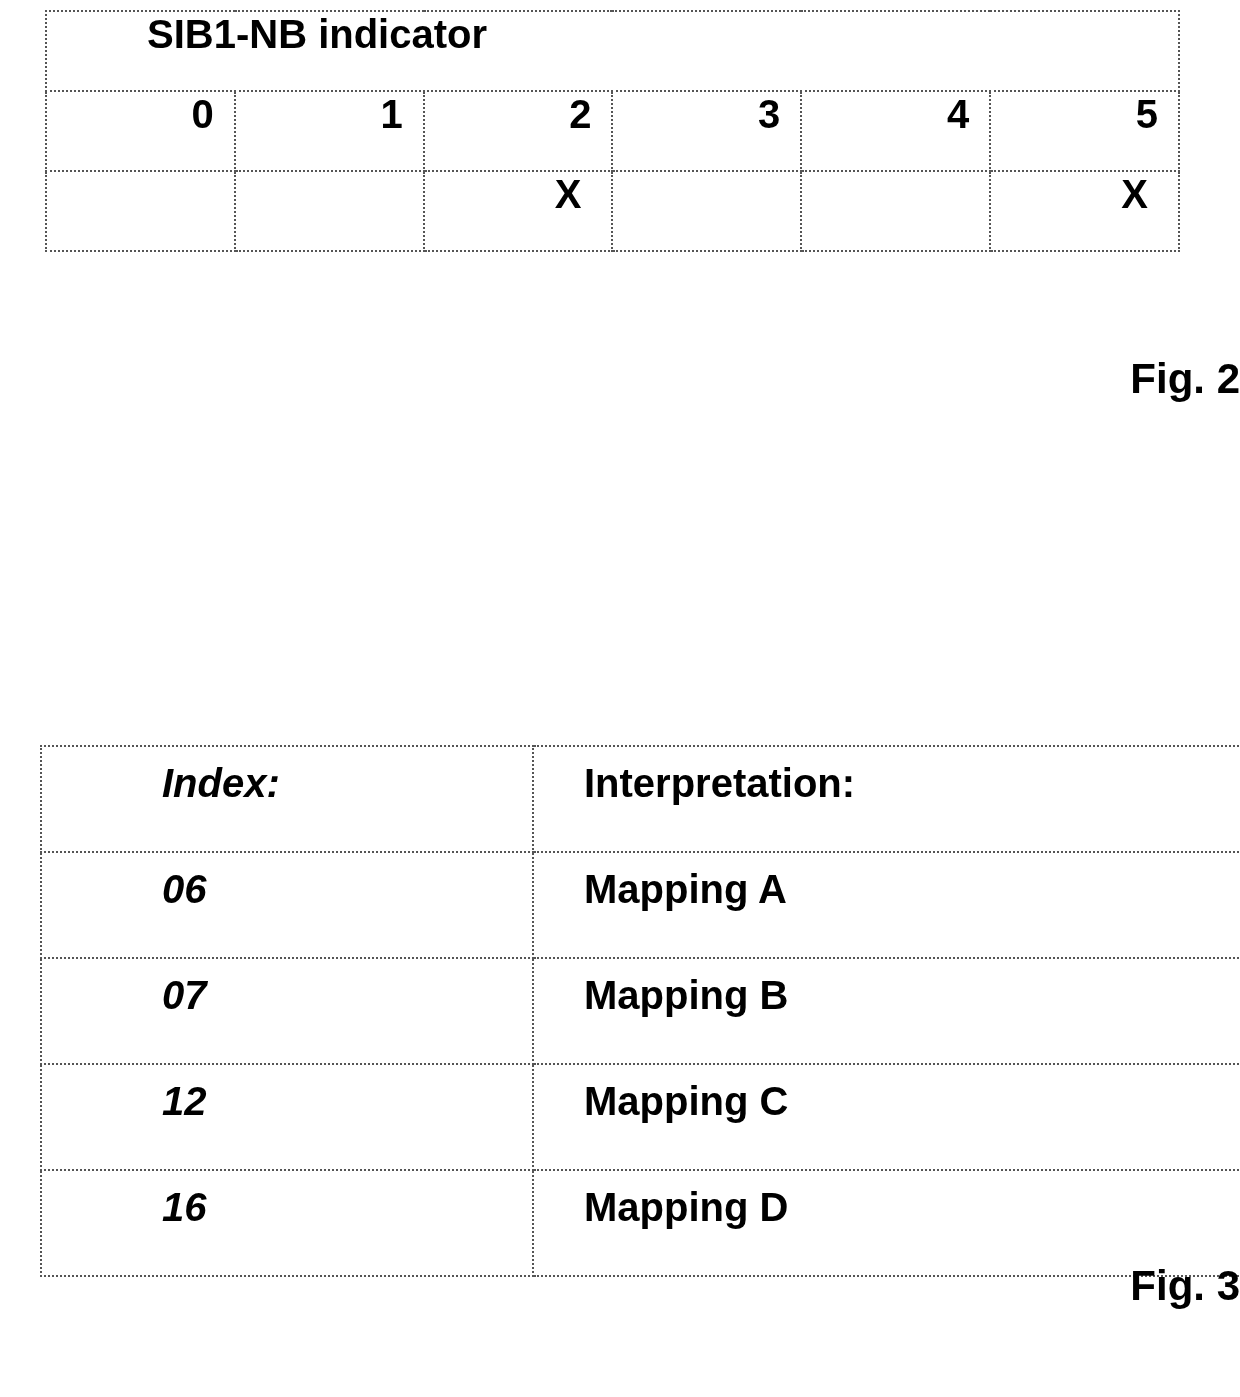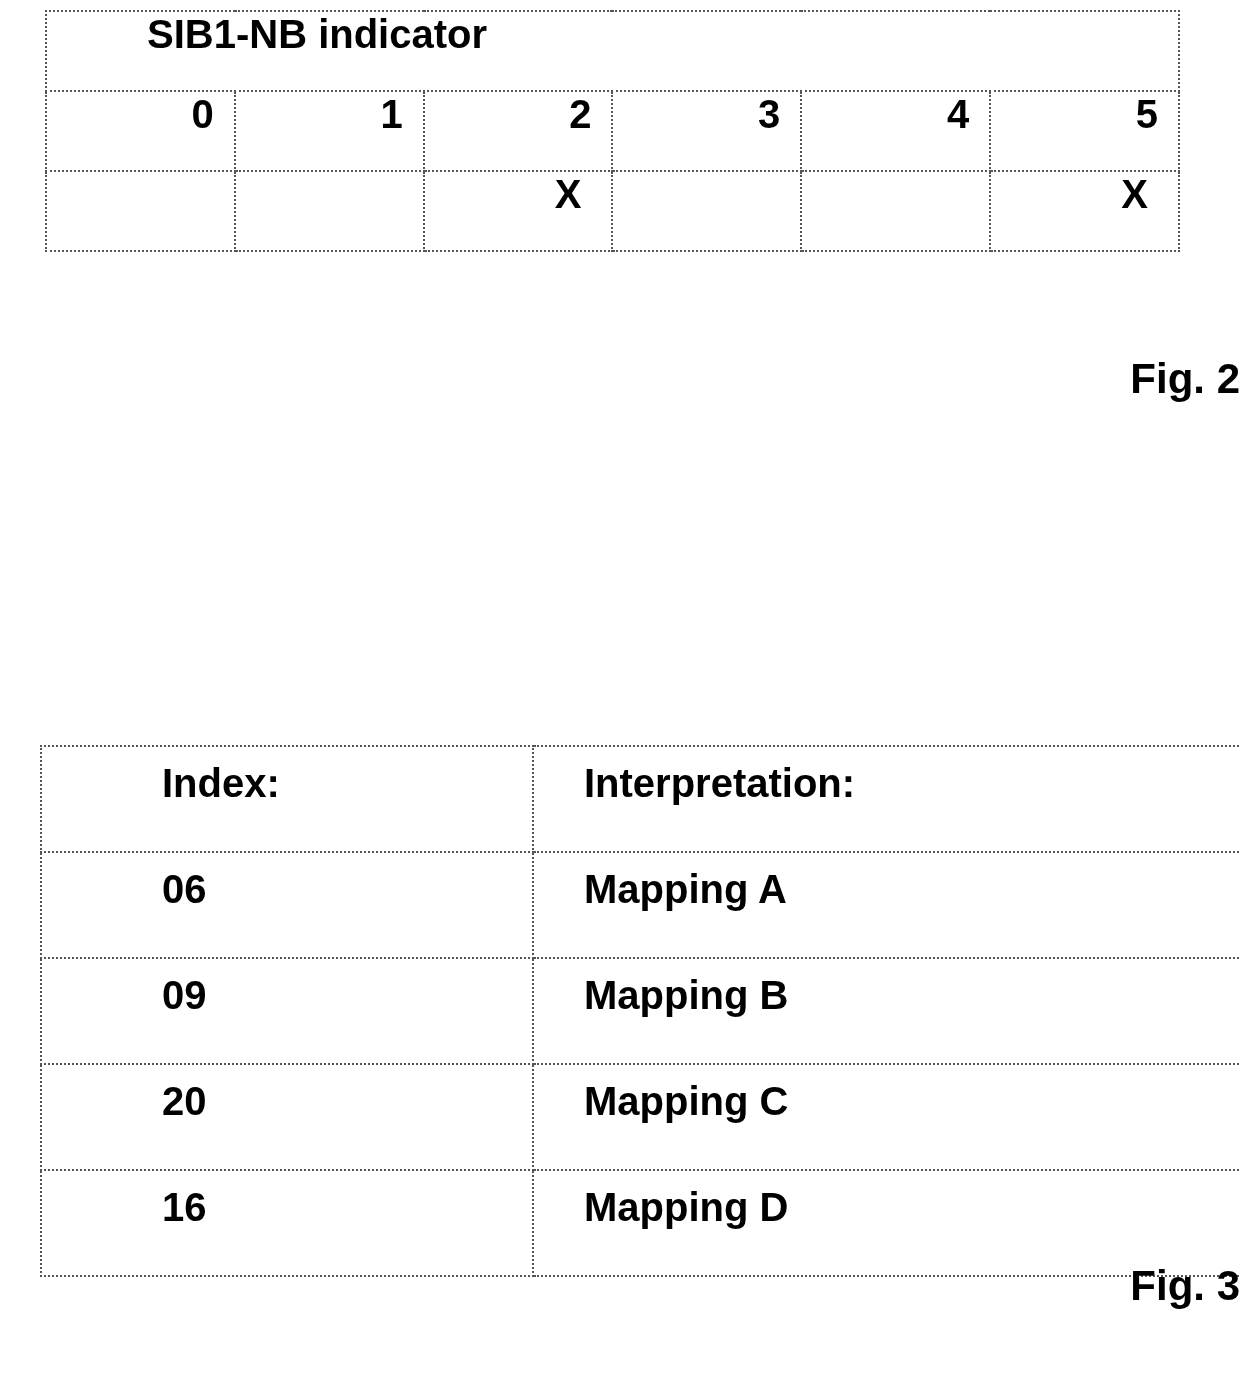--- a/index.html
+++ b/index.html
@@ -71,20 +71,21 @@
     width: 1150px;
   }
   .table2 td {
     height: 90px;
     padding-top: 14px;
   }
   .t2-c1 {
     width: 350px;
     text-align: left;
     padding-left: 120px !important;
+    font-style: italic;
   }
   .t2-c2 {
     width: 800px;
     text-align: left;
     padding-left: 50px !important;
   }
 </style>
 </head>
 <body>
 
@@ -120,25 +121,25 @@
     <tbody>
         <tr>
       <td class="t2-c1">Index:</td>
       <td class="t2-c2">Interpretation:</td>
     </tr>
     <tr>
       <td class="t2-c1">06</td>
       <td class="t2-c2">Mapping A</td>
     </tr>
     <tr>
-      <td class="t2-c1">09</td>
+      <td class="t2-c1">07</td>
       <td class="t2-c2">Mapping B</td>
     </tr>
     <tr>
-      <td class="t2-c1">20</td>
+      <td class="t2-c1">12</td>
       <td class="t2-c2">Mapping C</td>
     </tr>
     <tr>
       <td class="t2-c1">16</td>
       <td class="t2-c2">Mapping D</td>
     </tr>
   </tbody>
     </table>
 
   <div class="caption cap2">Fig. 3</div>

